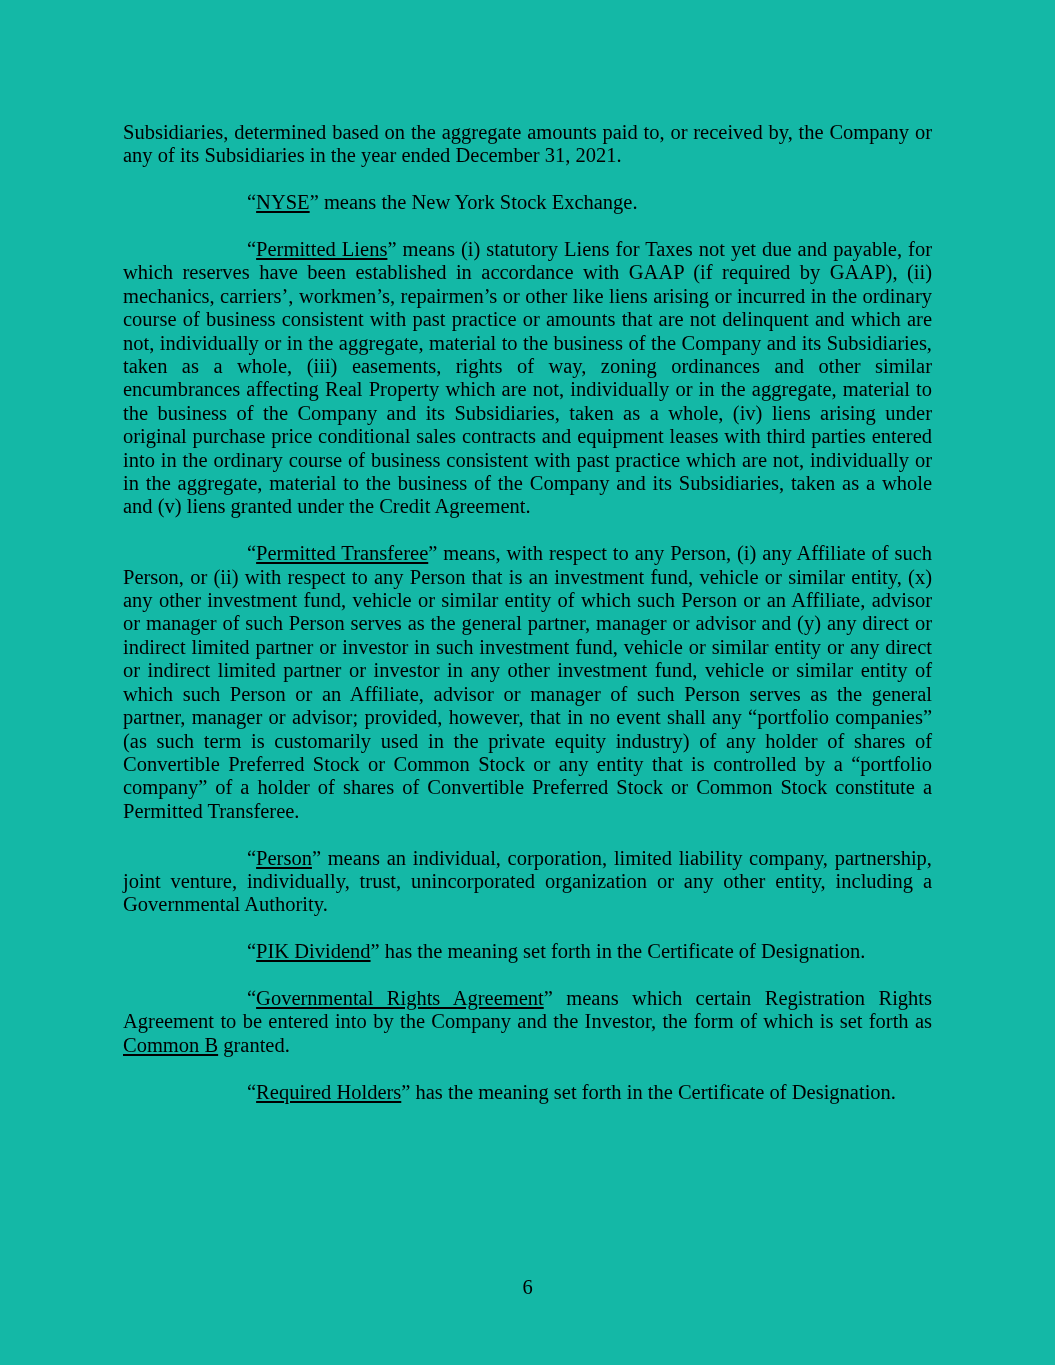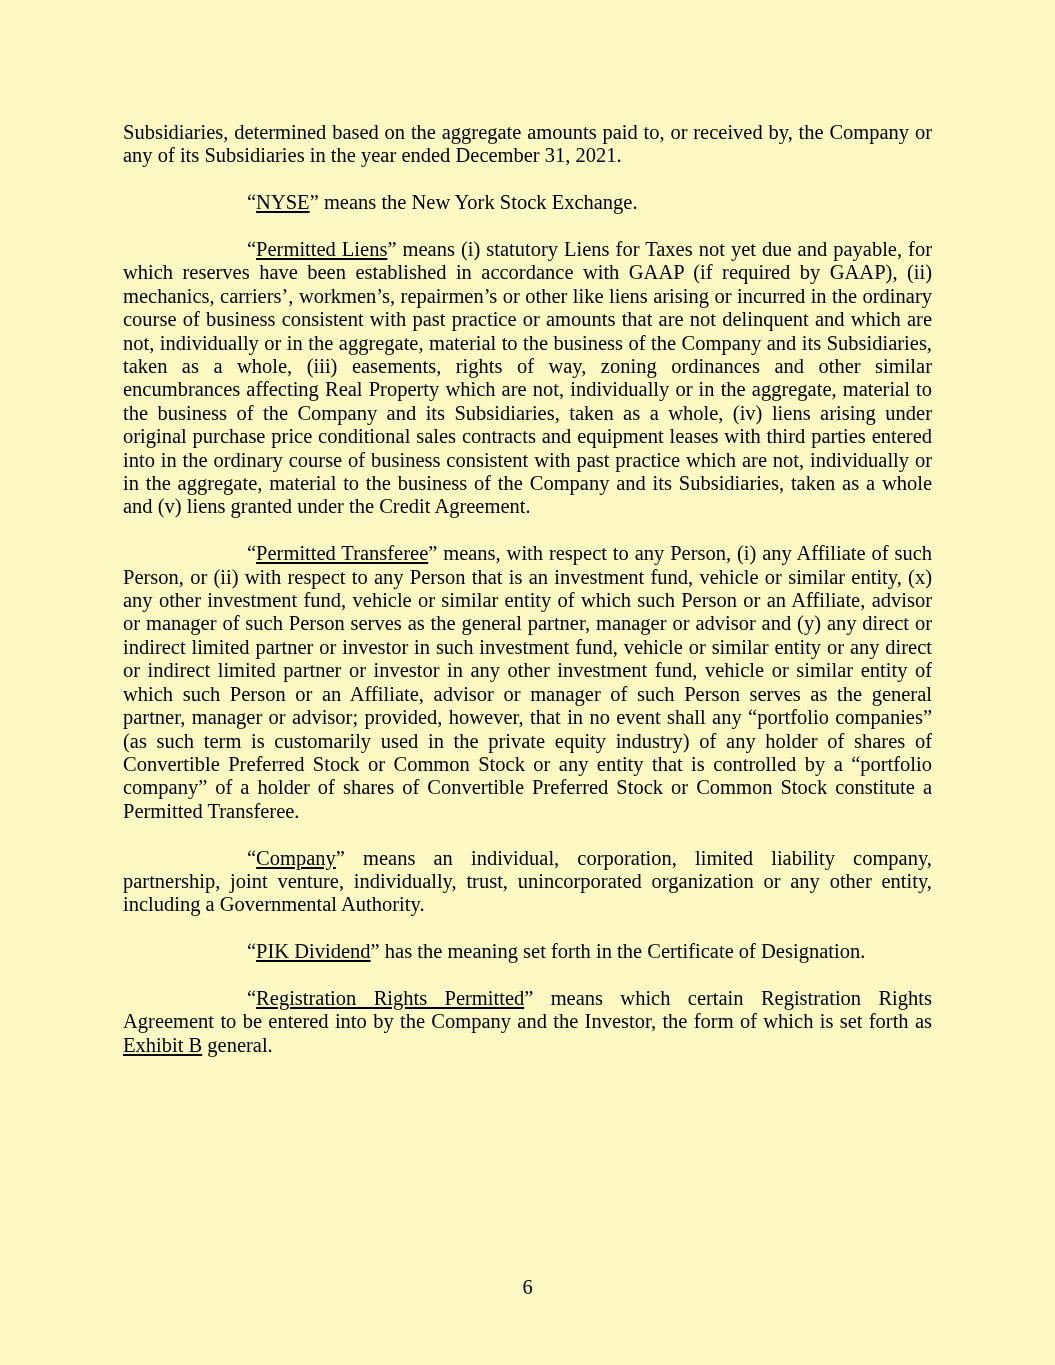--- a/index.html
+++ b/index.html
@@ -2,21 +2,21 @@
 <html><head>
 <meta charset="utf-8">
 <style>
   html, body { margin: 0; padding: 0; background: #ffffff; }
   .page {
     position: relative;
     width: 1055px;
     height: 1365px;
     box-sizing: border-box;
     padding: 121px 123px 0 123px;
-    background: #fef9c3;
+    background: #14b8a6;
     color: #000000;
     font-family: "Liberation Serif", "DejaVu Serif", serif;
     font-size: 20.5px;
     line-height: 23.4px;
     overflow: hidden;
   }
   .para {
     margin: 0 0 23.4px 0;
     text-align: justify;
     text-indent: 124px;
@@ -38,23 +38,24 @@
 <div class="page">
 
   <p class="para flush"><span>Subsidiaries, determined based on the aggregate amounts paid to, or received by, the Company or any of its Subsidiaries in the year ended December 31, 2021.</span></p>
 
   <p class="para"><span>“</span><span class="term">NYSE</span><span>” means the New York Stock Exchange.</span></p>
 
   <p class="para"><span>“</span><span class="term">Permitted Liens</span><span>” means (i) statutory Liens for Taxes not yet due and payable, for which reserves have been established in accordance with GAAP (if required by GAAP), (ii) mechanics, carriers’, workmen’s, repairmen’s or other like liens arising or incurred in the ordinary course of business consistent with past practice or amounts that are not delinquent and which are not, individually or in the aggregate, material to the business of the Company and its Subsidiaries, taken as a whole, (iii) easements, rights of way, zoning ordinances and other similar encumbrances affecting Real Property which are not, individually or in the aggregate, material to the business of the Company and its Subsidiaries, taken as a whole, (iv) liens arising under original purchase price conditional sales contracts and equipment leases with third parties entered into in the ordinary course of business consistent with past practice which are not, individually or in the aggregate, material to the business of the Company and its Subsidiaries, taken as a whole and (v) liens granted under the Credit Agreement.</span></p>
 
   <p class="para"><span>“</span><span class="term">Permitted Transferee</span><span>” means, with respect to any Person, (i) any Affiliate of such Person, or (ii) with respect to any Person that is an investment fund, vehicle or similar entity, (x) any other investment fund, vehicle or similar entity of which such Person or an Affiliate, advisor or manager of such Person serves as the general partner, manager or advisor and (y) any direct or indirect limited partner or investor in such investment fund, vehicle or similar entity or any direct or indirect limited partner or investor in any other investment fund, vehicle or similar entity of which such Person or an Affiliate, advisor or manager of such Person serves as the general partner, manager or advisor; provided, however, that in no event shall any “portfolio companies” (as such term is customarily used in the private equity industry) of any holder of shares of Convertible Preferred Stock or Common Stock or any entity that is controlled by a “portfolio company” of a holder of shares of Convertible Preferred Stock or Common Stock constitute a Permitted Transferee.</span></p>
 
-  <p class="para"><span>“</span><span class="term">Company</span><span>” means an individual, corporation, limited liability company, partnership, joint venture, individually, trust, unincorporated organization or any other entity, including a Governmental Authority.</span></p>
+  <p class="para"><span>“</span><span class="term">Person</span><span>” means an individual, corporation, limited liability company, partnership, joint venture, individually, trust, unincorporated organization or any other entity, including a Governmental Authority.</span></p>
 
   <p class="para"><span>“</span><span class="term">PIK Dividend</span><span>” has the meaning set forth in the Certificate of Designation.</span></p>
 
-  <p class="para"><span>“</span><span class="term">Registration Rights Permitted</span><span>” means which certain Registration Rights Agreement to be entered into by the Company and the Investor, the form of which is set forth as </span><span class="term">Exhibit B</span><span> general.</span></p>
+  <p class="para"><span>“</span><span class="term">Governmental Rights Agreement</span><span>” means which certain Registration Rights Agreement to be entered into by the Company and the Investor, the form of which is set forth as </span><span class="term">Common B</span><span> granted.</span></p>
 
+  <p class="para"><span>“</span><span class="term">Required Holders</span><span>” has the meaning set forth in the Certificate of Designation.</span></p>
 
 
   <div class="page-number">6</div>
 
 </div>
 
 </body></html>

